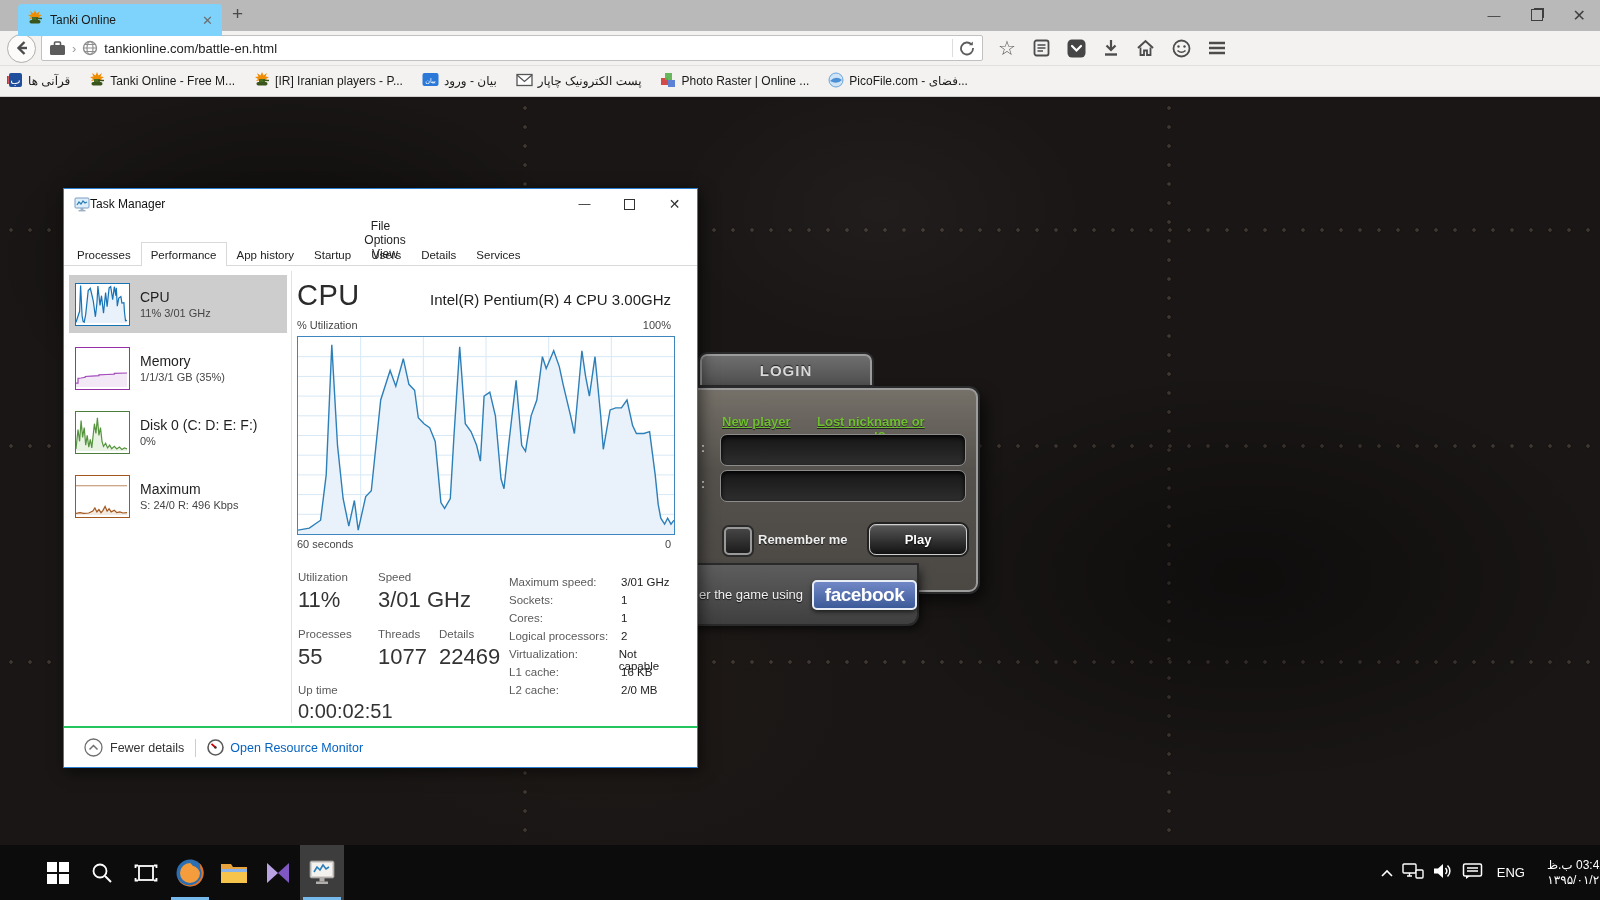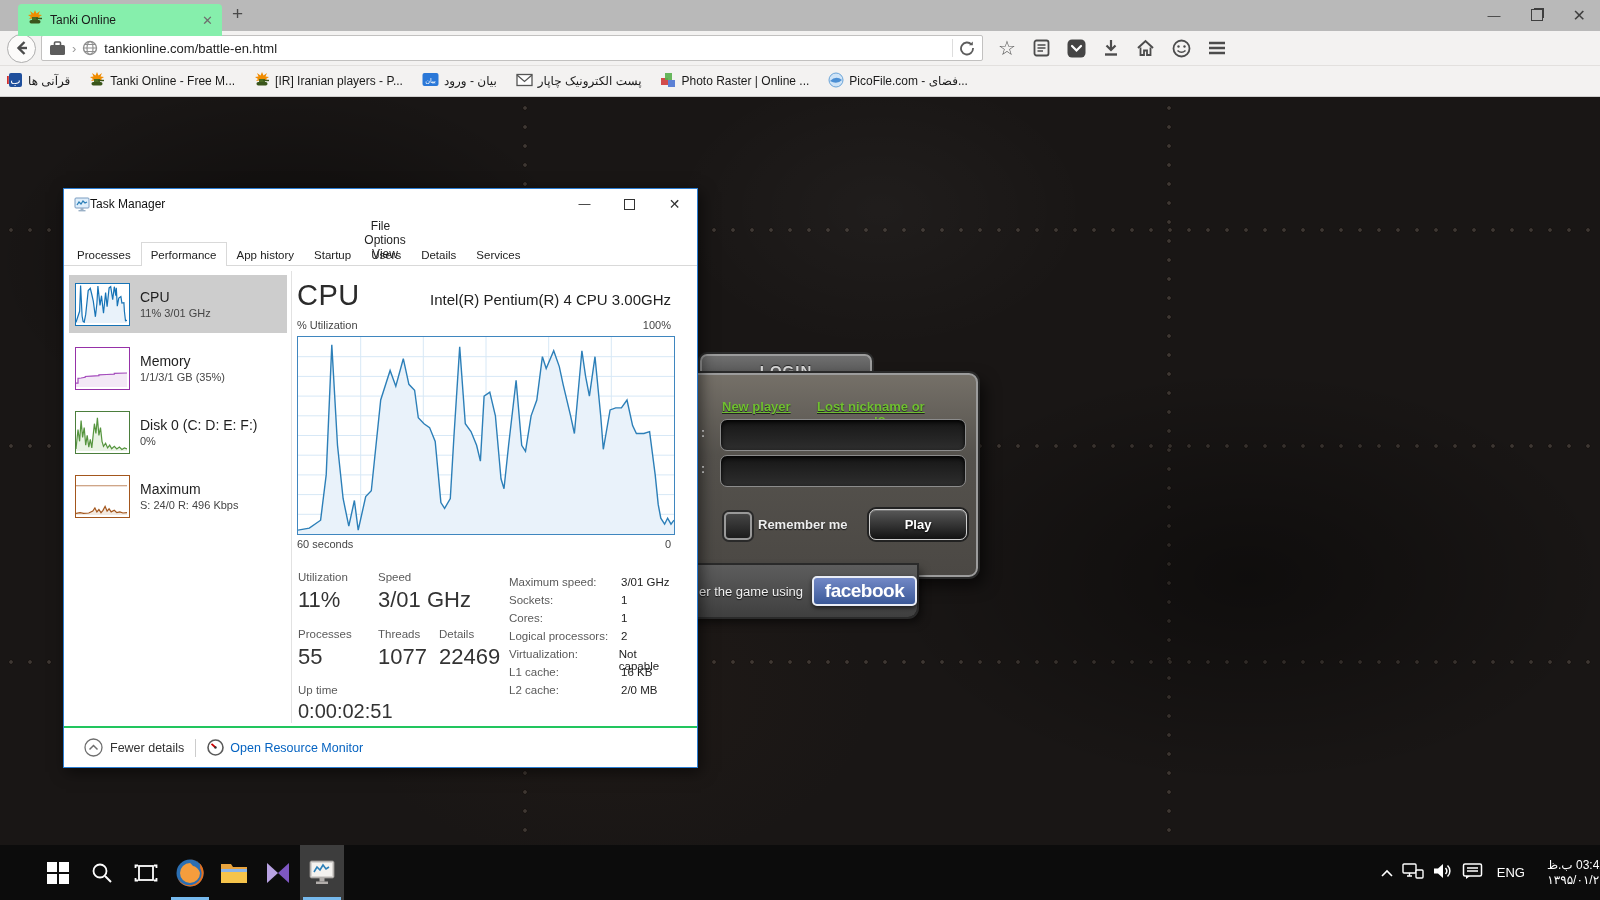--- a/index.html
+++ b/index.html
@@ -1,20 +1,20 @@
 <!DOCTYPE html>
 <html><head>
 <meta charset="utf-8">
 <style>
   html,body{margin:0;padding:0;width:1600px;height:900px;overflow:hidden;
     font-family:"Liberation Sans",sans-serif;background:#000;}
   
   #browser{position:relative;width:1600px;height:845px;}
   #tabbar{height:31px;background:#b9b9b9;position:relative;}
-  #tab{position:absolute;left:18px;top:4px;width:204px;height:27px;background:#86efac;
+  #tab{position:absolute;left:18px;top:4px;width:204px;height:27px;background:#7dd3fc;
     border-radius:4px 4px 0 0;display:flex;align-items:center;padding:16px 9px;box-sizing:border-box;}
   #tab .title{flex:1;font-size:12px;color:#1a1a1a;margin-left:7px;white-space:nowrap;overflow:hidden;}
   #tab .close{color:#6d6d6d;font-size:13px;}
   #newtab{position:absolute;left:232px;top:3px;font-size:19px;color:#4a4a4a;}
   #ff-controls{position:absolute;right:14px;top:0;height:30px;display:flex;align-items:center;gap:30px;color:#3f3f3f;font-size:13px;}
   #navbar{height:34px;background:#f3f2f1;display:flex;align-items:center;padding:0 7px;border-bottom:1px solid #e2e0de;}
   .roundbtn{width:27px;height:27px;border-radius:50%;border:1px solid #aeaeae;background:#fcfbfa;
     display:flex;align-items:center;justify-content:center;margin-right:5px;flex:none;}
   #urlbar{width:942px;height:26px;background:#fff;border:1px solid #c2c1c0;border-radius:2px;
     display:flex;align-items:center;padding:0 7px;gap:6px;box-sizing:border-box;flex:none;}
@@ -35,34 +35,34 @@
       radial-gradient(ellipse 380px 240px at 38% 80%, rgba(90,60,40,0.10), transparent 70%),
       radial-gradient(circle at 9px 9px, rgba(150,135,120,0.30) 1.4px, rgba(20,16,14,0.9) 2.2px, transparent 3px),
       radial-gradient(circle at 9px 9px, rgba(150,135,120,0.30) 1.4px, rgba(20,16,14,0.9) 2.2px, transparent 3px);
     background-size:100% 100%,100% 100%,100% 100%,100% 100%,19px 216px,644px 19px;
     background-position:0 0,0 0,0 0,0 0,2px 124px,516px 2px;}
   
   #login-tab{position:absolute;left:700px;top:257px;width:172px;height:31px;border-radius:7px 7px 0 0;
     background:linear-gradient(#6e6e6e,#4f4f4f);border:2px solid #9c9c9c;border-bottom:none;box-sizing:border-box;
     box-shadow:0 0 0 2px #2a2a2a;display:flex;align-items:center;justify-content:center;}
   #login-tab span{font-size:15px;font-weight:bold;color:#d9d9d9;letter-spacing:1px;text-shadow:0 -1px 1px #222;}
-  #login-panel{position:absolute;left:692px;top:276px;width:286px;height:204px;border-radius:0 9px 9px 9px;
+  #login-panel{position:absolute;left:692px;top:291px;width:286px;height:204px;border-radius:0 9px 9px 9px;
     background:linear-gradient(#757068,#55524d 40%,#4b4844);border:2px solid #9c9c9c;box-sizing:border-box;
     box-shadow:0 0 0 2px #2a2a2a,6px 8px 16px rgba(0,0,0,.65);}
   .glink{position:absolute;font-size:13px;font-weight:bold;color:#6fc030;text-decoration:underline;text-shadow:0 1px 1px #222;}
   .darkfield{position:absolute;left:26px;width:244px;height:30px;border-radius:7px;
     background:linear-gradient(#161616,#2e2e2e);border:1px solid #8c8c8c;box-shadow:inset 0 2px 4px #000;}
   .colon{position:absolute;left:7px;color:#ddd;font-size:12px;font-weight:bold;}
   #remember-box{position:absolute;left:30px;top:137px;width:24px;height:24px;border-radius:5px;
     background:linear-gradient(#454545,#1c1c1c);border:2px solid #999;box-shadow:0 0 0 2px #2a2a2a;}
   #remember-label{position:absolute;left:64px;top:142px;font-size:13px;font-weight:bold;color:#eee;text-shadow:0 1px 1px #111;}
   #play-btn{position:absolute;left:175px;top:134px;width:96px;height:29px;border-radius:7px;
     background:linear-gradient(#585858,#121212);border:1px solid #cfcfcf;box-shadow:0 0 0 2px #222,inset 0 1px 0 #777;
     display:flex;align-items:center;justify-content:center;font-size:13px;font-weight:bold;color:#fff;text-shadow:0 1px 2px #000;}
-  #fb-strip{position:absolute;left:640px;top:468px;width:277px;height:52px;border-radius:0 0 9px 0;
+  #fb-strip{position:absolute;left:640px;top:468px;width:277px;height:59px;border-radius:0 0 9px 0;
     background:linear-gradient(#5d5d5d,#3f3f3f);box-shadow:0 0 0 2px #2a2a2a,4px 5px 10px rgba(0,0,0,.6);
     display:flex;align-items:center;}
   #fb-strip .txt{margin-left:59px;font-size:13px;color:#f0f0f0;text-shadow:0 1px 1px #111;white-space:nowrap;}
   #fb-btn{margin-left:9px;width:106px;height:30px;border-radius:5px;background:linear-gradient(#7288c6,#3b5998);
     border:2px solid #e9edf6;box-shadow:0 2px 4px rgba(0,0,0,.6);display:flex;align-items:center;justify-content:center;
     color:#fff;font-weight:bold;font-size:19px;letter-spacing:-0.5px;box-sizing:border-box;}
   
   #tm{position:absolute;left:63px;top:91px;width:635px;height:580px;background:#fff;
     border:1px solid #2b7dd2;box-shadow:3px 4px 14px rgba(0,0,0,.55);box-sizing:border-box;}
   #tm-titlebar{height:30px;display:flex;align-items:center;padding-left:10px;}

